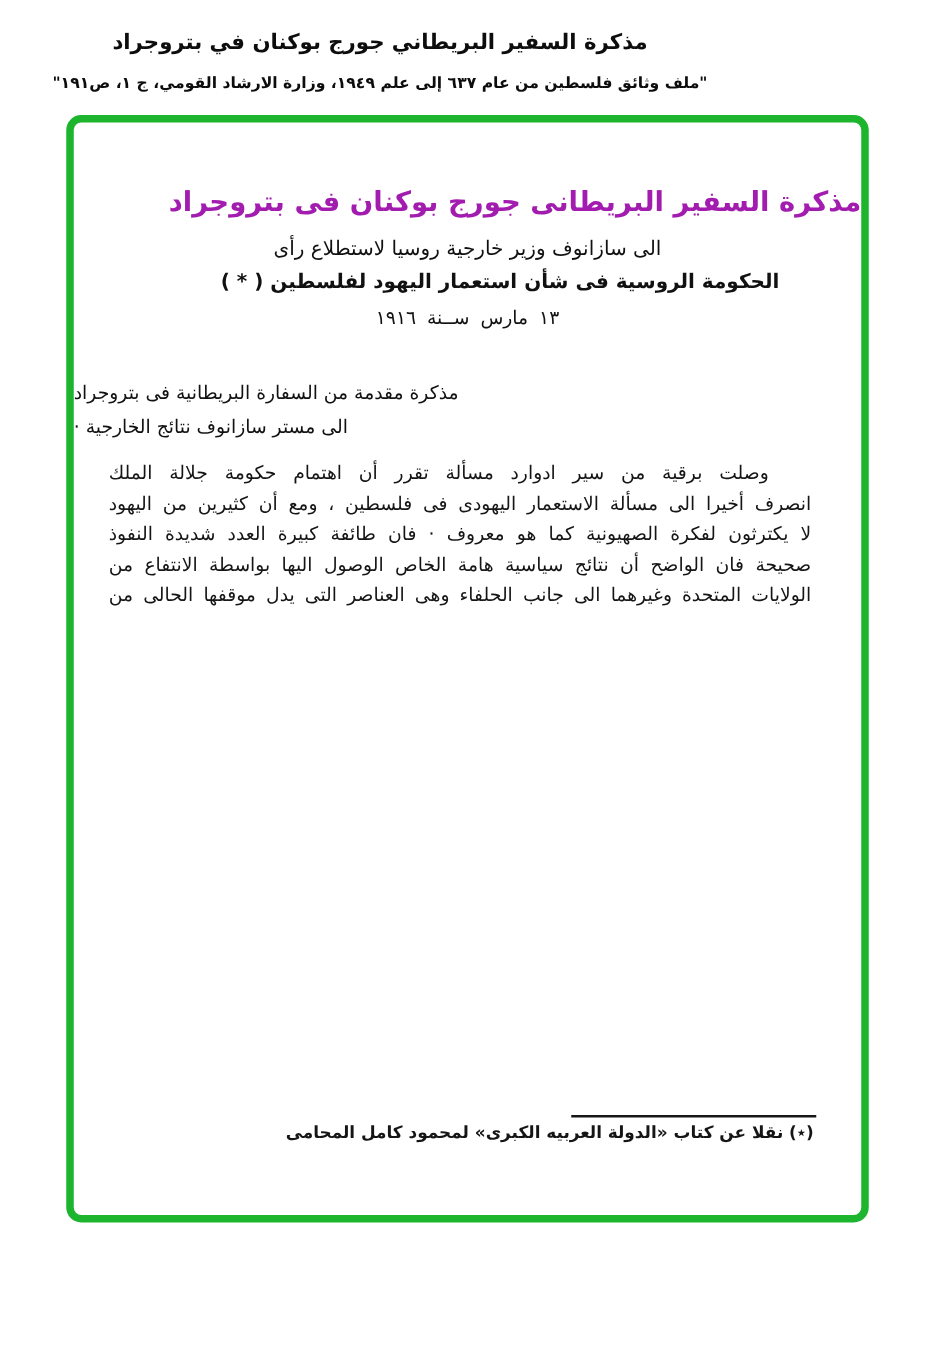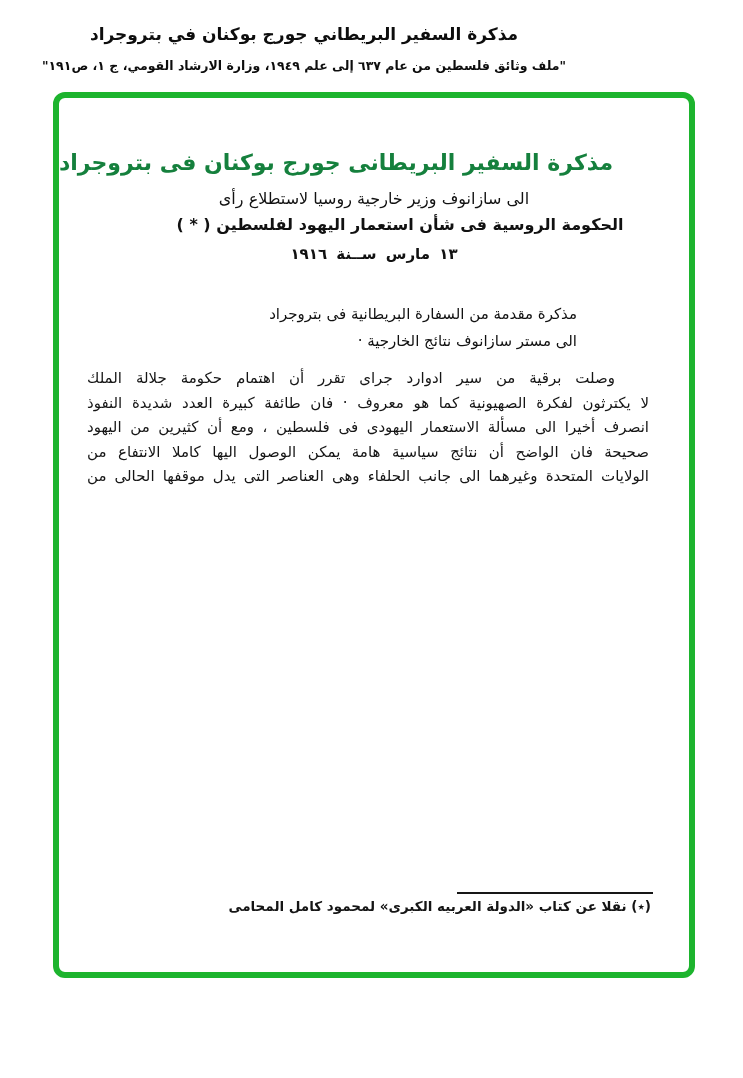--- a/index.html
+++ b/index.html
@@ -47,51 +47,51 @@
     top: 92px;
     width: 630px;
     height: 874px;
     border: 6px solid #1db42e;
     border-radius: 12px;
     background: #ffffff;
   }
   
   .doc-title {
     margin-top: 52px;
-    text-align: left;
+    text-align: right;
     font-weight: bold;
     font-size: 22px;
-    color: #15803d;
+    color: #a21caf;
   }
   .doc-sub1 {
     margin-top: 14px;
     text-align: center;
     font-weight: normal;
     font-size: 16px;
   }
   .doc-sub2 {
     margin-top: 7px;
     text-align: center;
     font-weight: bold;
     font-size: 16px;
     padding-left: 52px; 
   }
   .doc-date {
     margin-top: 11px;
     text-align: center;
-    font-weight: bold;
+    font-weight: normal;
     font-size: 15px;
     word-spacing: 4px;
   }
   .intro {
     margin-top: 38px;
     padding-right: 112px;
     font-size: 15px;
     line-height: 27px;
-    text-align: right;
+    text-align: left;
   }
   .body-par {
     margin-top: 11px;
     padding-right: 40px;
     padding-left: 28px;
     font-size: 15px;
     line-height: 24.6px;
     color: #151515;
   }
   .jline {
@@ -146,24 +146,24 @@
     <div class="doc-sub2">الحكومة الروسية فى شأن استعمار اليهود لفلسطين ( * )</div>
 
     <div class="doc-date">١٣ مارس ســنة ١٩١٦</div>
 
     <div class="intro">
       <div>مذكرة مقدمة من السفارة البريطانية فى بتروجراد</div>
       <div>الى مستر سازانوف نتائج الخارجية ·</div>
     </div>
 
     <div class="body-par">
-      <div class="jline first">وصلت برقية من سير ادوارد جراى تقرر أن اهتمام حكومة جلالة الملك</div>
+      <div class="jline first">وصلت برقية من سير ادوارد مسألة تقرر أن اهتمام حكومة جلالة الملك</div>
+      <div class="jline">انصرف أخيرا الى مسألة الاستعمار اليهودى فى فلسطين ، ومع أن كثيرين من اليهود</div>
       <div class="jline">لا يكترثون لفكرة الصهيونية كما هو معروف · فان طائفة كبيرة العدد شديدة النفوذ</div>
-      <div class="jline">انصرف أخيرا الى مسألة الاستعمار اليهودى فى فلسطين ، ومع أن كثيرين من اليهود</div>
-      <div class="jline">صحيحة فان الواضح أن نتائج سياسية هامة يمكن الوصول اليها كاملا الانتفاع من</div>
+      <div class="jline">صحيحة فان الواضح أن نتائج سياسية هامة الخاص الوصول اليها بواسطة الانتفاع من</div>
       <div class="jline">الولايات المتحدة وغيرهما الى جانب الحلفاء وهى العناصر التى يدل موقفها الحالى من</div>
     </div>
 
     <div class="footnote">
       <div class="footnote-rule"></div>
       <div class="footnote-text">(٭) نقلا عن كتاب «الدولة العربيه الكبرى» لمحمود كامل المحامى</div>
     </div>
 
   </div>
 </div>

